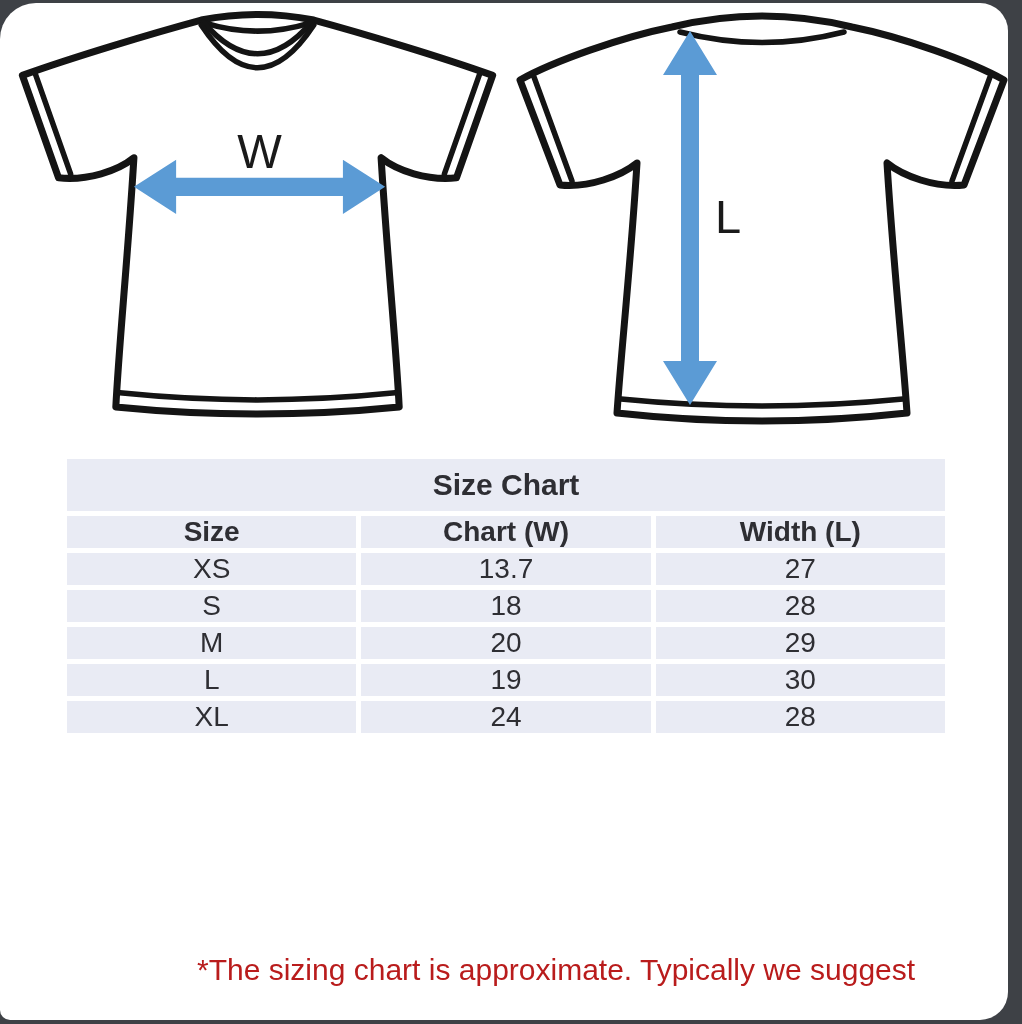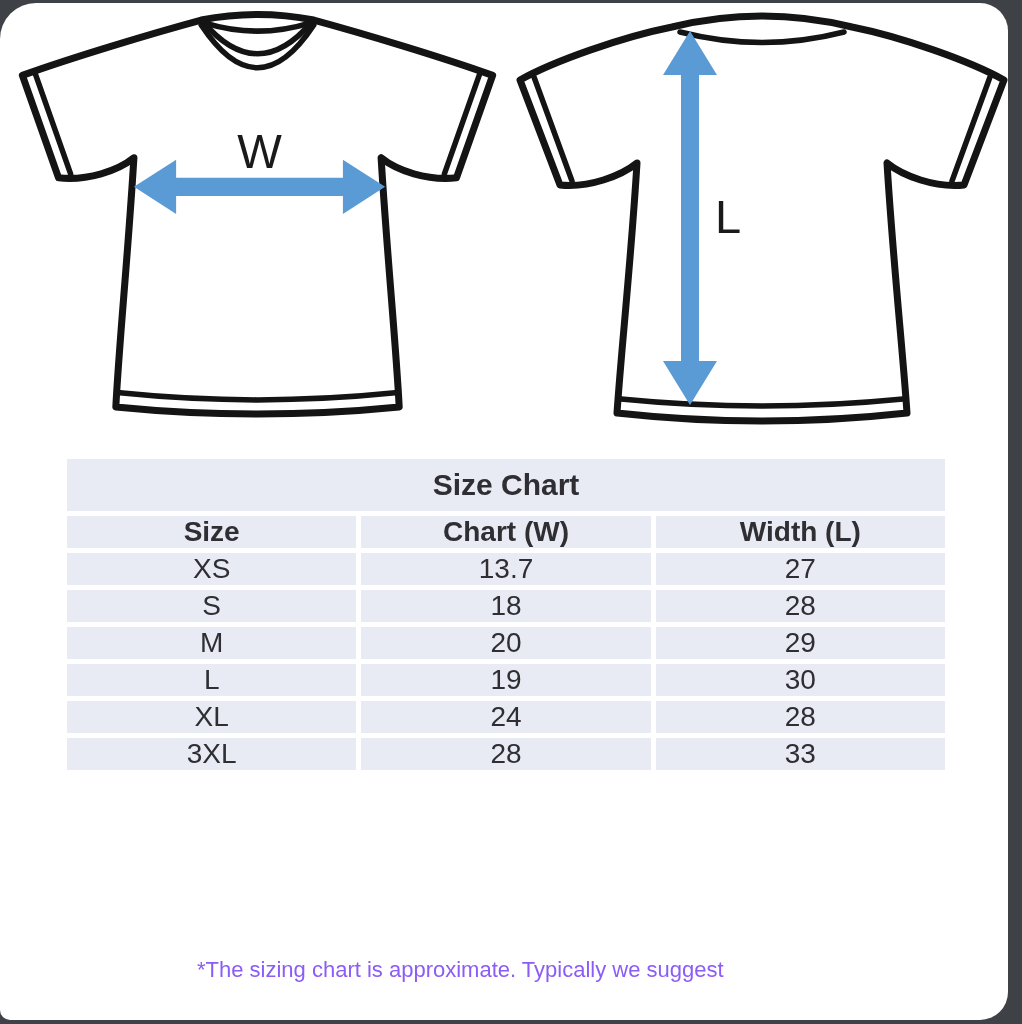--- a/index.html
+++ b/index.html
@@ -42,21 +42,21 @@
     text-align:center;vertical-align:middle;
     color:#2e2e33;
     font-family:"Liberation Sans", sans-serif;
     padding:0;
   }
   .size-table .title-cell{height:52px;font-size:30px;font-weight:700;}
   .size-table th{height:28px;font-size:28px;font-weight:700;}
   .size-table tbody td{height:29px;font-size:28px;font-weight:400;}
   .footnote{
     position:absolute;left:197px;top:951px;
-    font-size:22px;line-height:31px;color:#8b5cf6;
+    font-size:30px;line-height:31px;color:#b91c1c;
   }
 </style>
 </head>
 <body>
 
 <div class="card">
 
   <svg id="front-shirt" class="shirt-svg" viewBox="0 0 485 416">
     <path class="shirt-outline" d="
       M 188 15
@@ -133,25 +133,20 @@
         <tr>
           <td>L</td>
           <td>19</td>
           <td>30</td>
         </tr>
         <tr>
           <td>XL</td>
           <td>24</td>
           <td>28</td>
         </tr>
-        <tr>
-          <td>3XL</td>
-          <td>28</td>
-          <td>33</td>
-        </tr>
       </tbody>
   </table>
 
   <div class="footnote">
     <div>*The sizing chart is approximate. Typically we suggest</div>
   </div>
 
 </div>
 
 </body></html>

